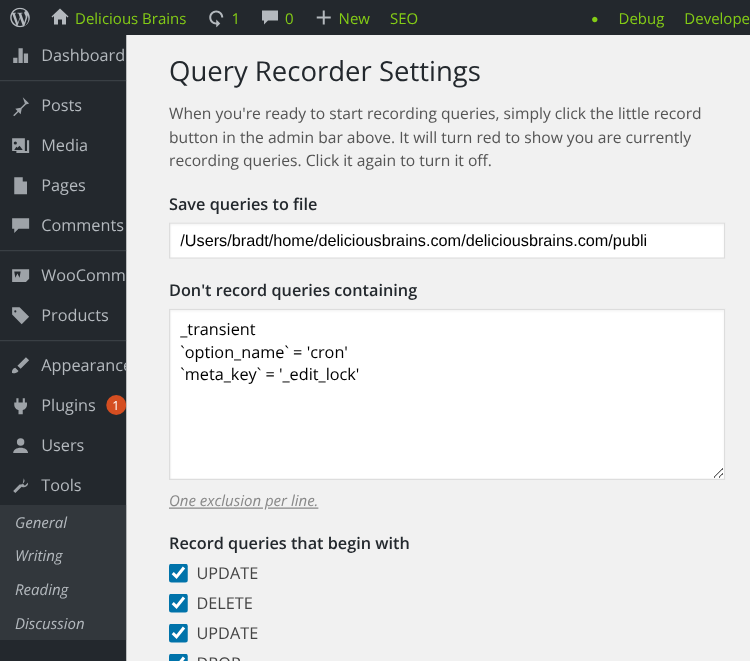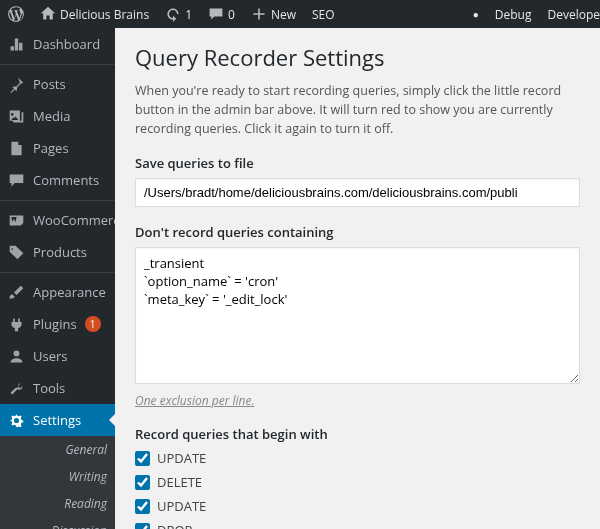--- a/index.html
+++ b/index.html
@@ -1,25 +1,25 @@
 <!DOCTYPE html>
 <html><head>
 <meta charset="utf-8">
 <style>
 * { margin: 0; padding: 0; box-sizing: border-box; }
 body { font-family: -apple-system, "Open Sans", "Helvetica Neue", Arial, sans-serif; font-size: 13px; color: #444; background: #f1f1f1; width: 600px; height: 529px; overflow: hidden; }
 
 
 .adminbar { height: 28px; background: #23282d; color: #eee; display: flex; align-items: center; font-size: 12px; }
-.adminbar .ab-item { display: flex; align-items: center; padding: 0 8px; color: #e5e5e5; gap: 4px; cursor: pointer; }
+.adminbar .ab-item { display: flex; align-items: center; padding: 0 8px; color: #84cc16; gap: 4px; cursor: pointer; }
 .adminbar .spacer { flex: 1; }
 .adminbar svg { width: 16px; height: 16px; fill: #b4b9be; }
 
 
-.sidebar { position: absolute; top: 28px; left: 0; bottom: 0; width: 115px; background: #23282d; color: #eee; font-size: 13px; overflow: hidden; text-align: right; }
+.sidebar { position: absolute; top: 28px; left: 0; bottom: 0; width: 101px; background: #23282d; color: #eee; font-size: 13px; overflow: hidden; }
 .menu-item { display: flex; align-items: center; gap: 8px; padding: 7px 8px; color: #b4b9be; cursor: pointer; }
 .menu-item svg { width: 17px; height: 17px; fill: #9ea3a8; flex-shrink: 0; }
 .menu-item.sep { border-top: 1px solid #393f44; margin-top: 4px; padding-top: 10px; }
 .menu-item.current { background: #0073aa; color: #fff; position: relative; }
 .menu-item.current svg { fill: #fff; }
 .menu-item.current::after { content: ""; position: absolute; right: -1px; top: 50%; margin-top: -7px; border: 7px solid transparent; border-right-color: #f1f1f1; }
 .badge { background: #d54e21; color: #fff; border-radius: 9px; min-width: 16px; height: 16px; font-size: 10px; display: inline-flex; align-items: center; justify-content: center; padding: 0 5px; }
 .submenu { background: #32373c; }
 .submenu .sub-item { padding: 5px 8px 5px 12px; color: #b4b9be; font-size: 12px; cursor: pointer; font-style: italic; }
 
@@ -143,26 +143,20 @@
         <path d="M10 10a3.5 3.5 0 100-7 3.5 3.5 0 000 7zm-7 7c0-3 3-5 7-5s7 2 7 5z"></path>
       </svg>
       <span>Users</span>
     </div>
   <div class="menu-item">
       <svg viewBox="0 0 20 20">
         <path d="M13 3a4 4 0 01-4 6l-6 6 2 2 6-6a4 4 0 006-4l-3 3-2-2z"></path>
       </svg>
       <span>Tools</span>
     </div>
-  <div class="menu-item current">
-      <svg viewBox="0 0 20 20">
-        <path d="M10 2h0l.6 2.2a6 6 0 012 .8l2-1 1.4 1.4-1 2a6 6 0 01.8 2l2.2.6v2l-2.2.6a6 6 0 01-.8 2l1 2-1.4 1.4-2-1a6 6 0 01-2 .8L10 18h0l-.6-2.2a6 6 0 01-2-.8l-2 1L4 14.6l1-2a6 6 0 01-.8-2L2 10V10l2.2-.6a6 6 0 01.8-2l-1-2L5.4 4l2 1a6 6 0 012-.8zM10 7a3 3 0 100 6 3 3 0 000-6z"></path>
-      </svg>
-      <span>Settings</span>
-    </div>
   <div class="submenu">
     <div class="sub-item">General</div>
     <div class="sub-item">Writing</div>
     <div class="sub-item">Reading</div>
     <div class="sub-item">Discussion</div>
 
   </div>
 
 </div>
 

